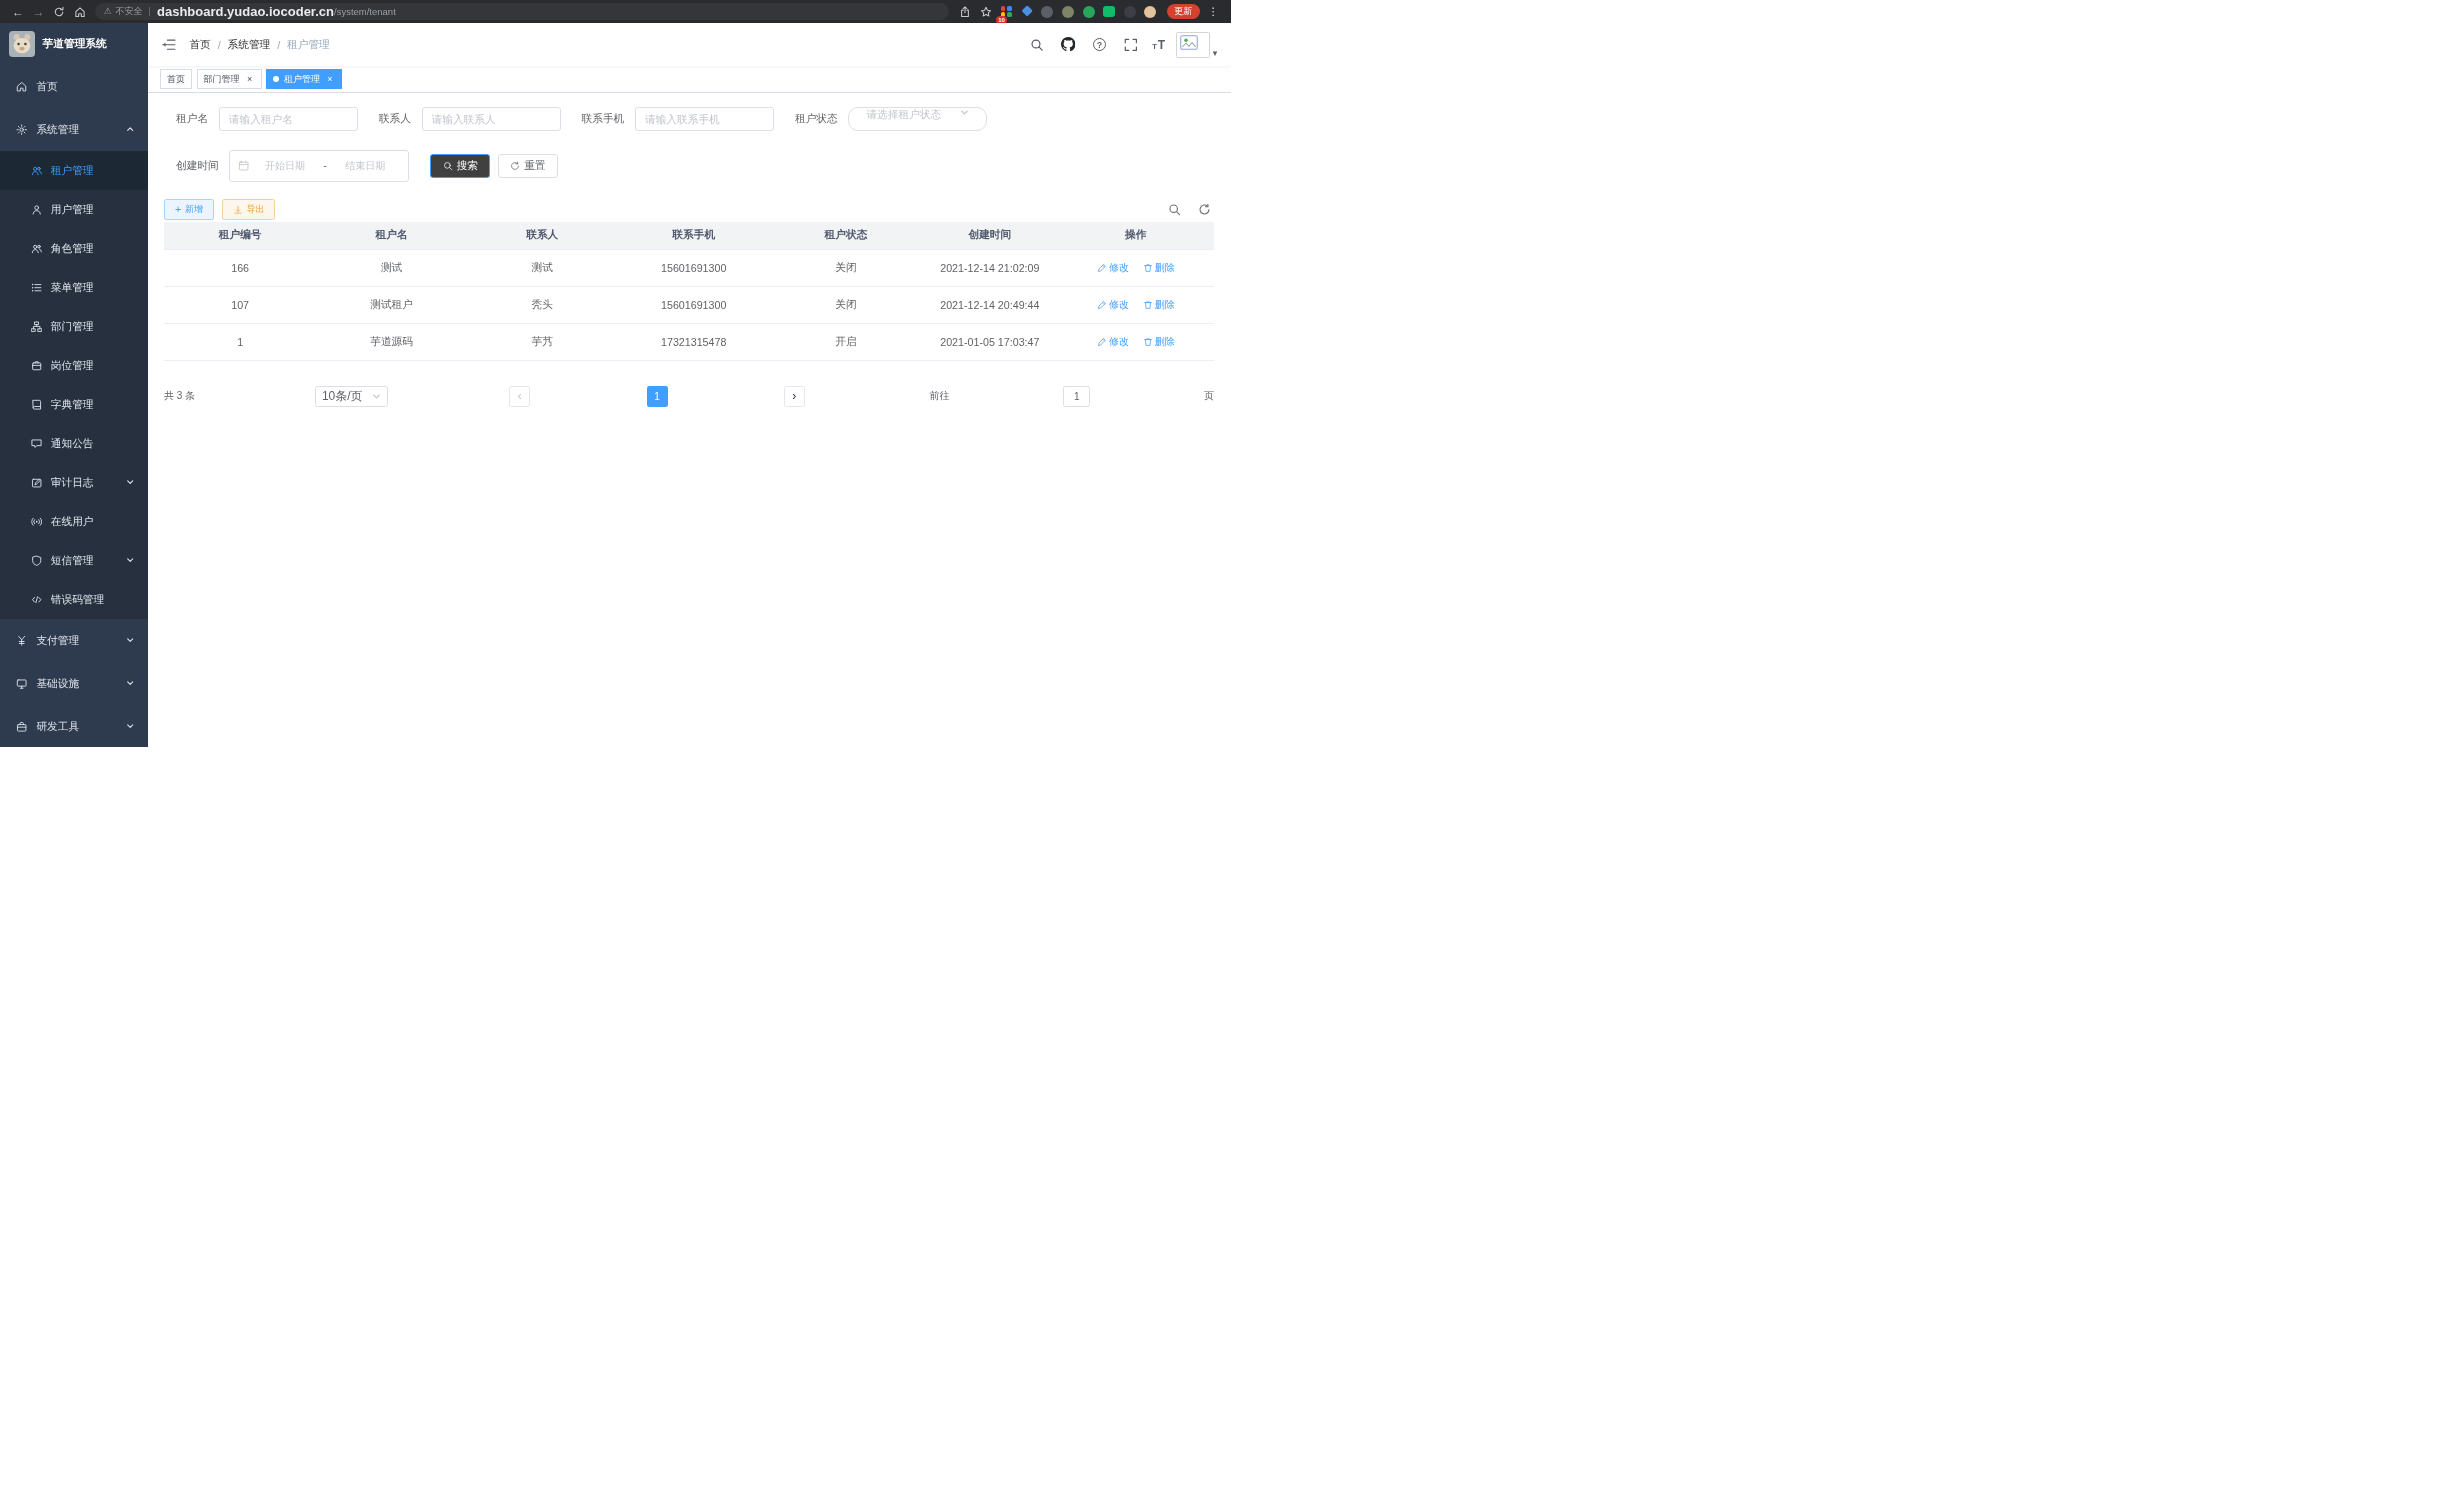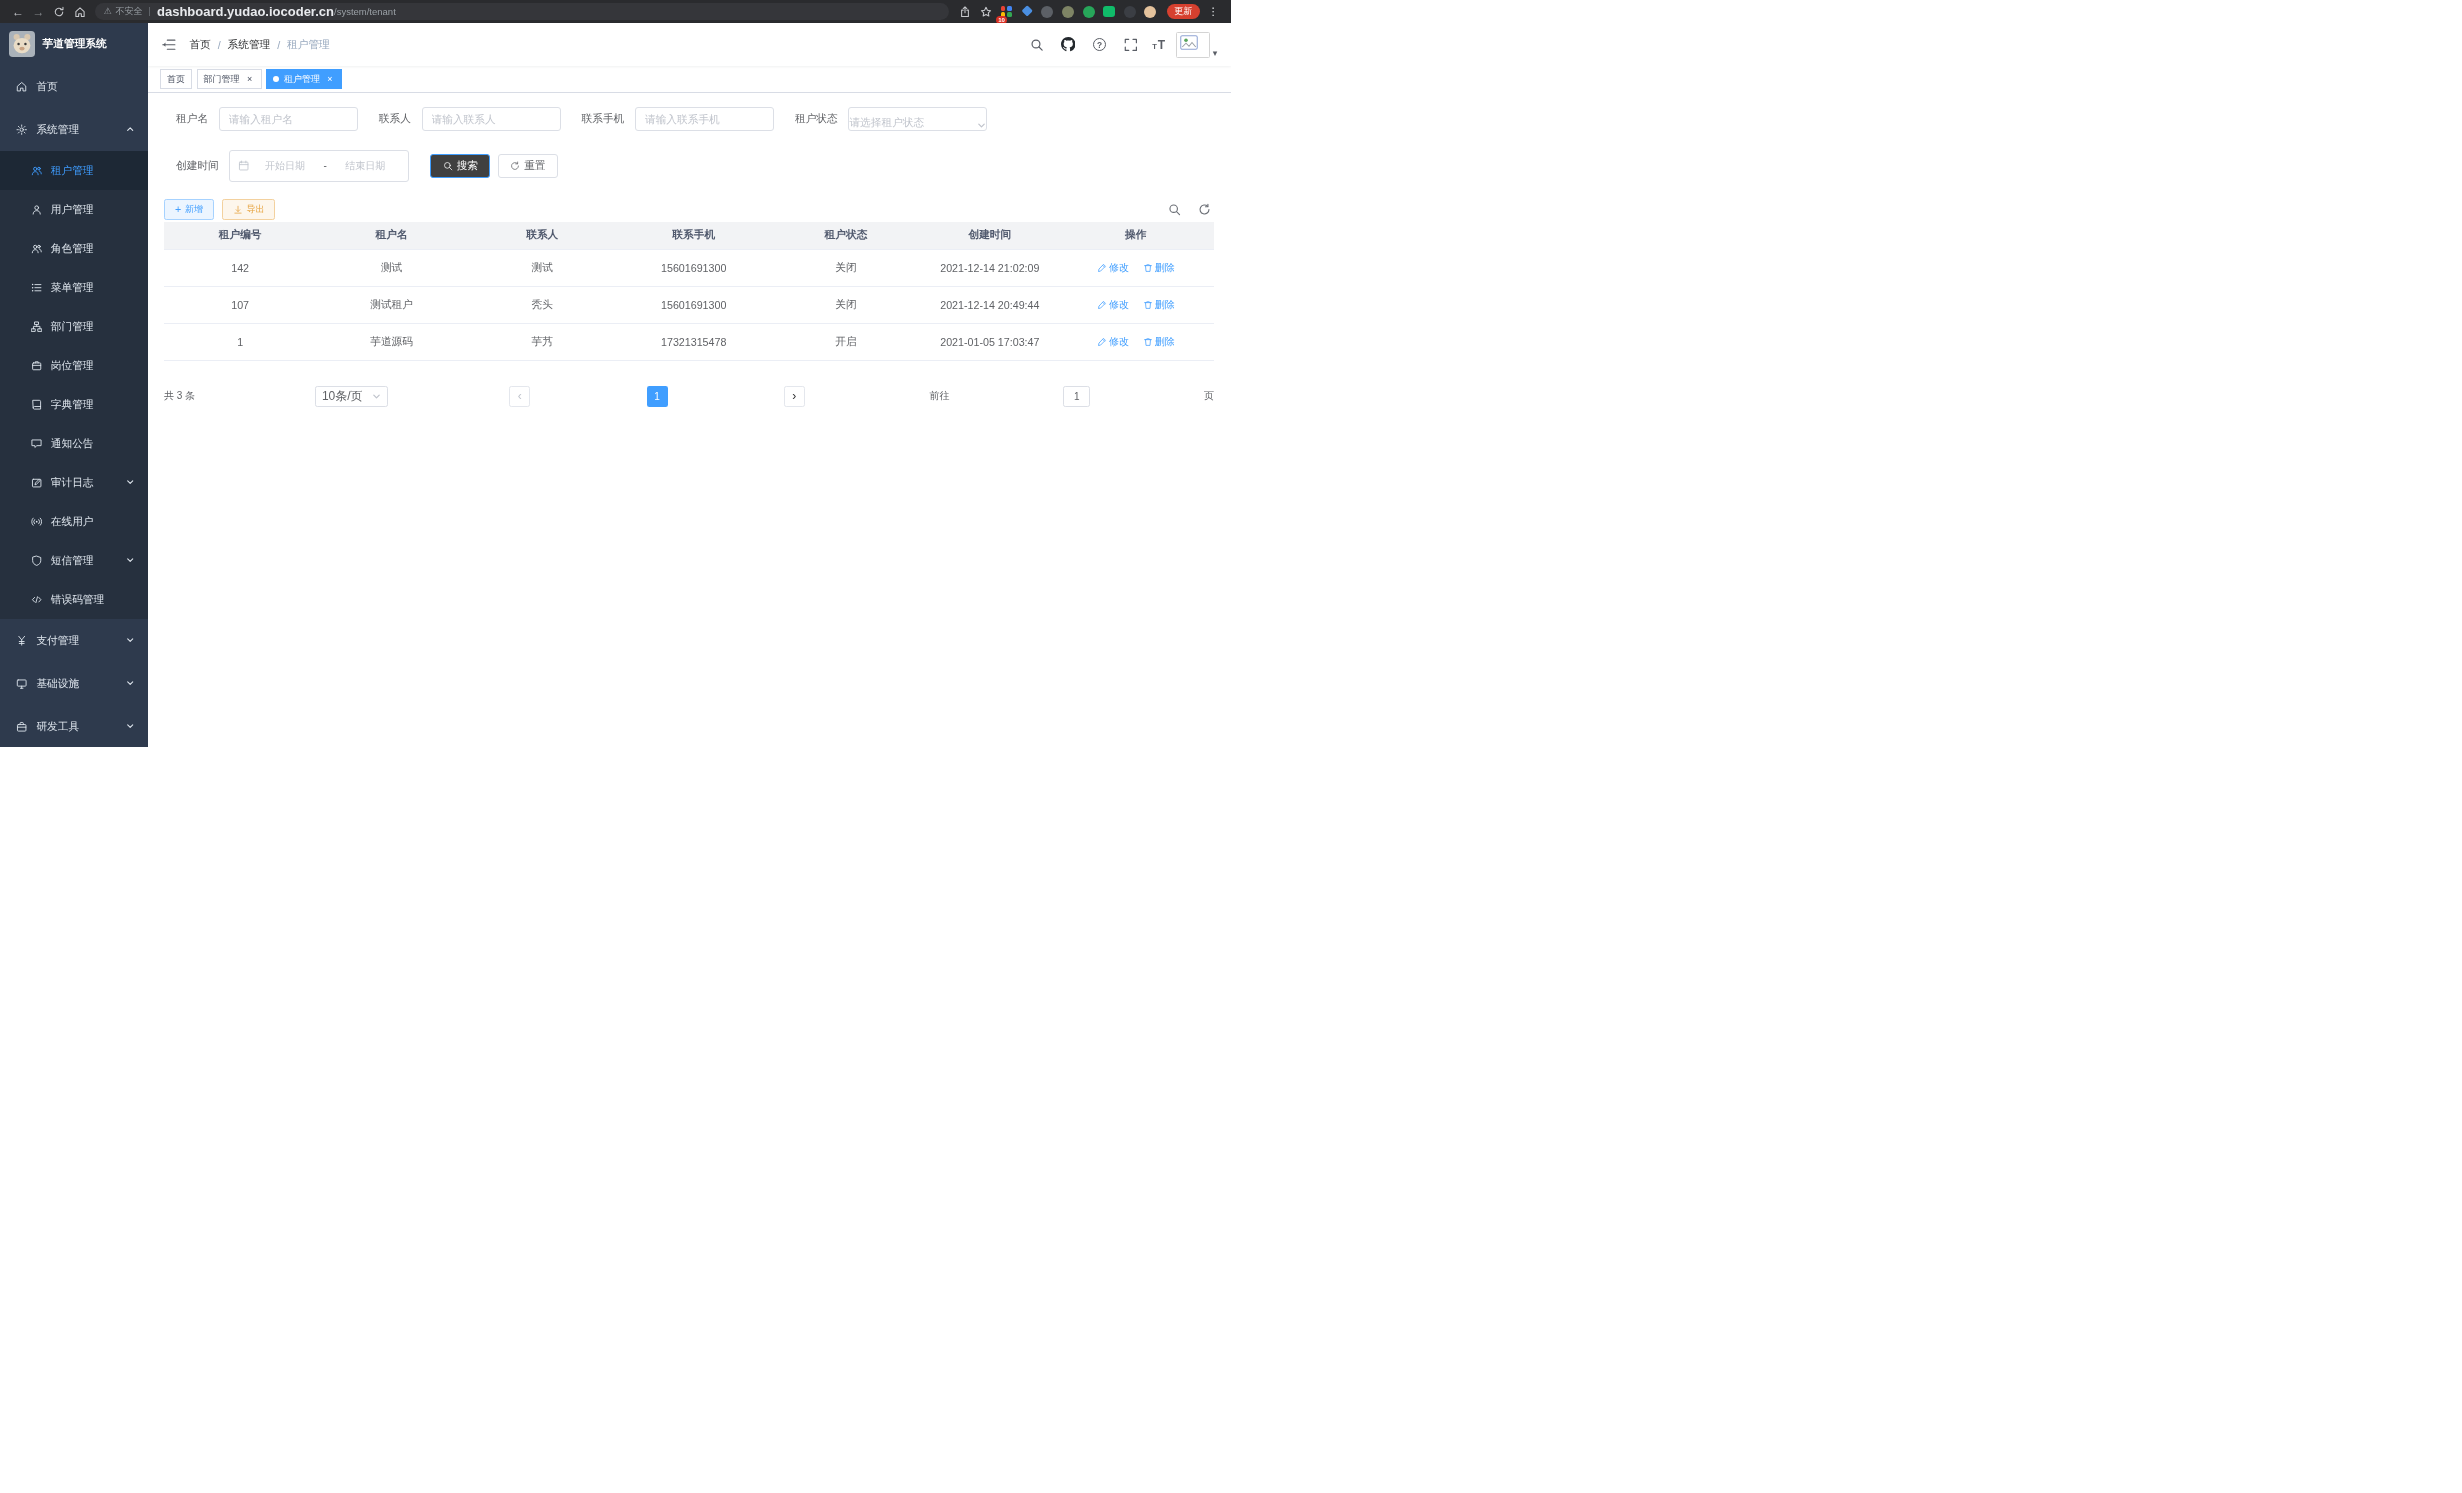--- a/index.html
+++ b/index.html
@@ -77,21 +77,21 @@
 
   
   .content { flex:1; background:#fff; padding:13.7px 17px 0 16px; overflow:hidden; }
   .filter { padding-left:12px; }
   .frow { display:flex; align-items:center; }
   .frow + .frow { margin-top:19px; }
   .fitem { display:flex; align-items:center; margin-right:21px; }
   .flabel { font-size:10.7px; color:#606266; padding-right:10.7px; white-space:nowrap; }
   .finput { width:139px; height:24px; border:0.8px solid #dcdfe6; border-radius:3px; padding:0 9px; font-size:10.7px; color:#606266; outline:none; font-family:inherit; background:#fff; }
   .finput::placeholder { color:#c0c4cc; }
-  .fselect { width:139px; height:24px; border:0.8px solid #dcdfe6; border-radius:3px; display:flex; align-items:flex-end; padding:0 0; cursor:pointer; background:#fff; }
+  .fselect { width:139px; height:24px; border:0.8px solid #dcdfe6; border-radius:10px; display:flex; align-items:flex-start; padding:0 17px; cursor:pointer; background:#fff; }
   .selph { font-size:10.7px; color:#c0c4cc; flex:1; white-space:nowrap; }
   .chevg { width:9px; height:9px; fill:none; stroke:#c0c4cc; stroke-width:1.4; stroke-linecap:round; stroke-linejoin:round; flex:none; }
   .daterange { width:180px; height:32px; border:0.8px solid #dcdfe6; border-radius:3px; display:flex; align-items:center; padding:0 7.6px; cursor:pointer; background:#fff; }
   .ic15g { width:11.4px; height:11.4px; fill:none; stroke:#c0c4cc; stroke-width:1.2; stroke-linecap:round; stroke-linejoin:round; flex:none; }
   .drph { font-size:10px; color:#c0c4cc; flex:1; text-align:center; white-space:nowrap; }
   .drsep { font-size:10px; color:#606266; padding:0 3px; }
   .btn { height:24px; border-radius:3px; font-size:10.7px; display:inline-flex; align-items:center; justify-content:center; gap:3.8px; padding:0 11.4px; cursor:pointer; border:0.8px solid transparent; font-family:inherit; white-space:nowrap; }
   .btn-primary { background:#404040; color:#fff; border-color:#409eff; }
   .btn-default { background:#fff; color:#606266; border-color:#dcdfe6; }
   .btn + .btn { margin-left:7.6px; }
@@ -524,21 +524,21 @@
               <th>租户名</th>
               <th>联系人</th>
               <th>联系手机</th>
               <th>租户状态</th>
               <th>创建时间</th>
               <th>操作</th>
             </tr>
           </thead>
           <tbody>
             <tr>
-              <td>142</td>
+              <td>166</td>
               <td>测试</td>
               <td>测试</td>
               <td>15601691300</td>
               <td>关闭</td>
               <td>2021-12-14 21:02:09</td>
               <td class="ops">
                 <a>
                     <svg class="ic13" viewBox="0 0 16 16">
                       <path d="M10.8 2.6 13.4 5.2 5.6 13 2.4 13.6 3 10.4z"></path>
                       <path d="M9.4 4 12 6.6"></path>

